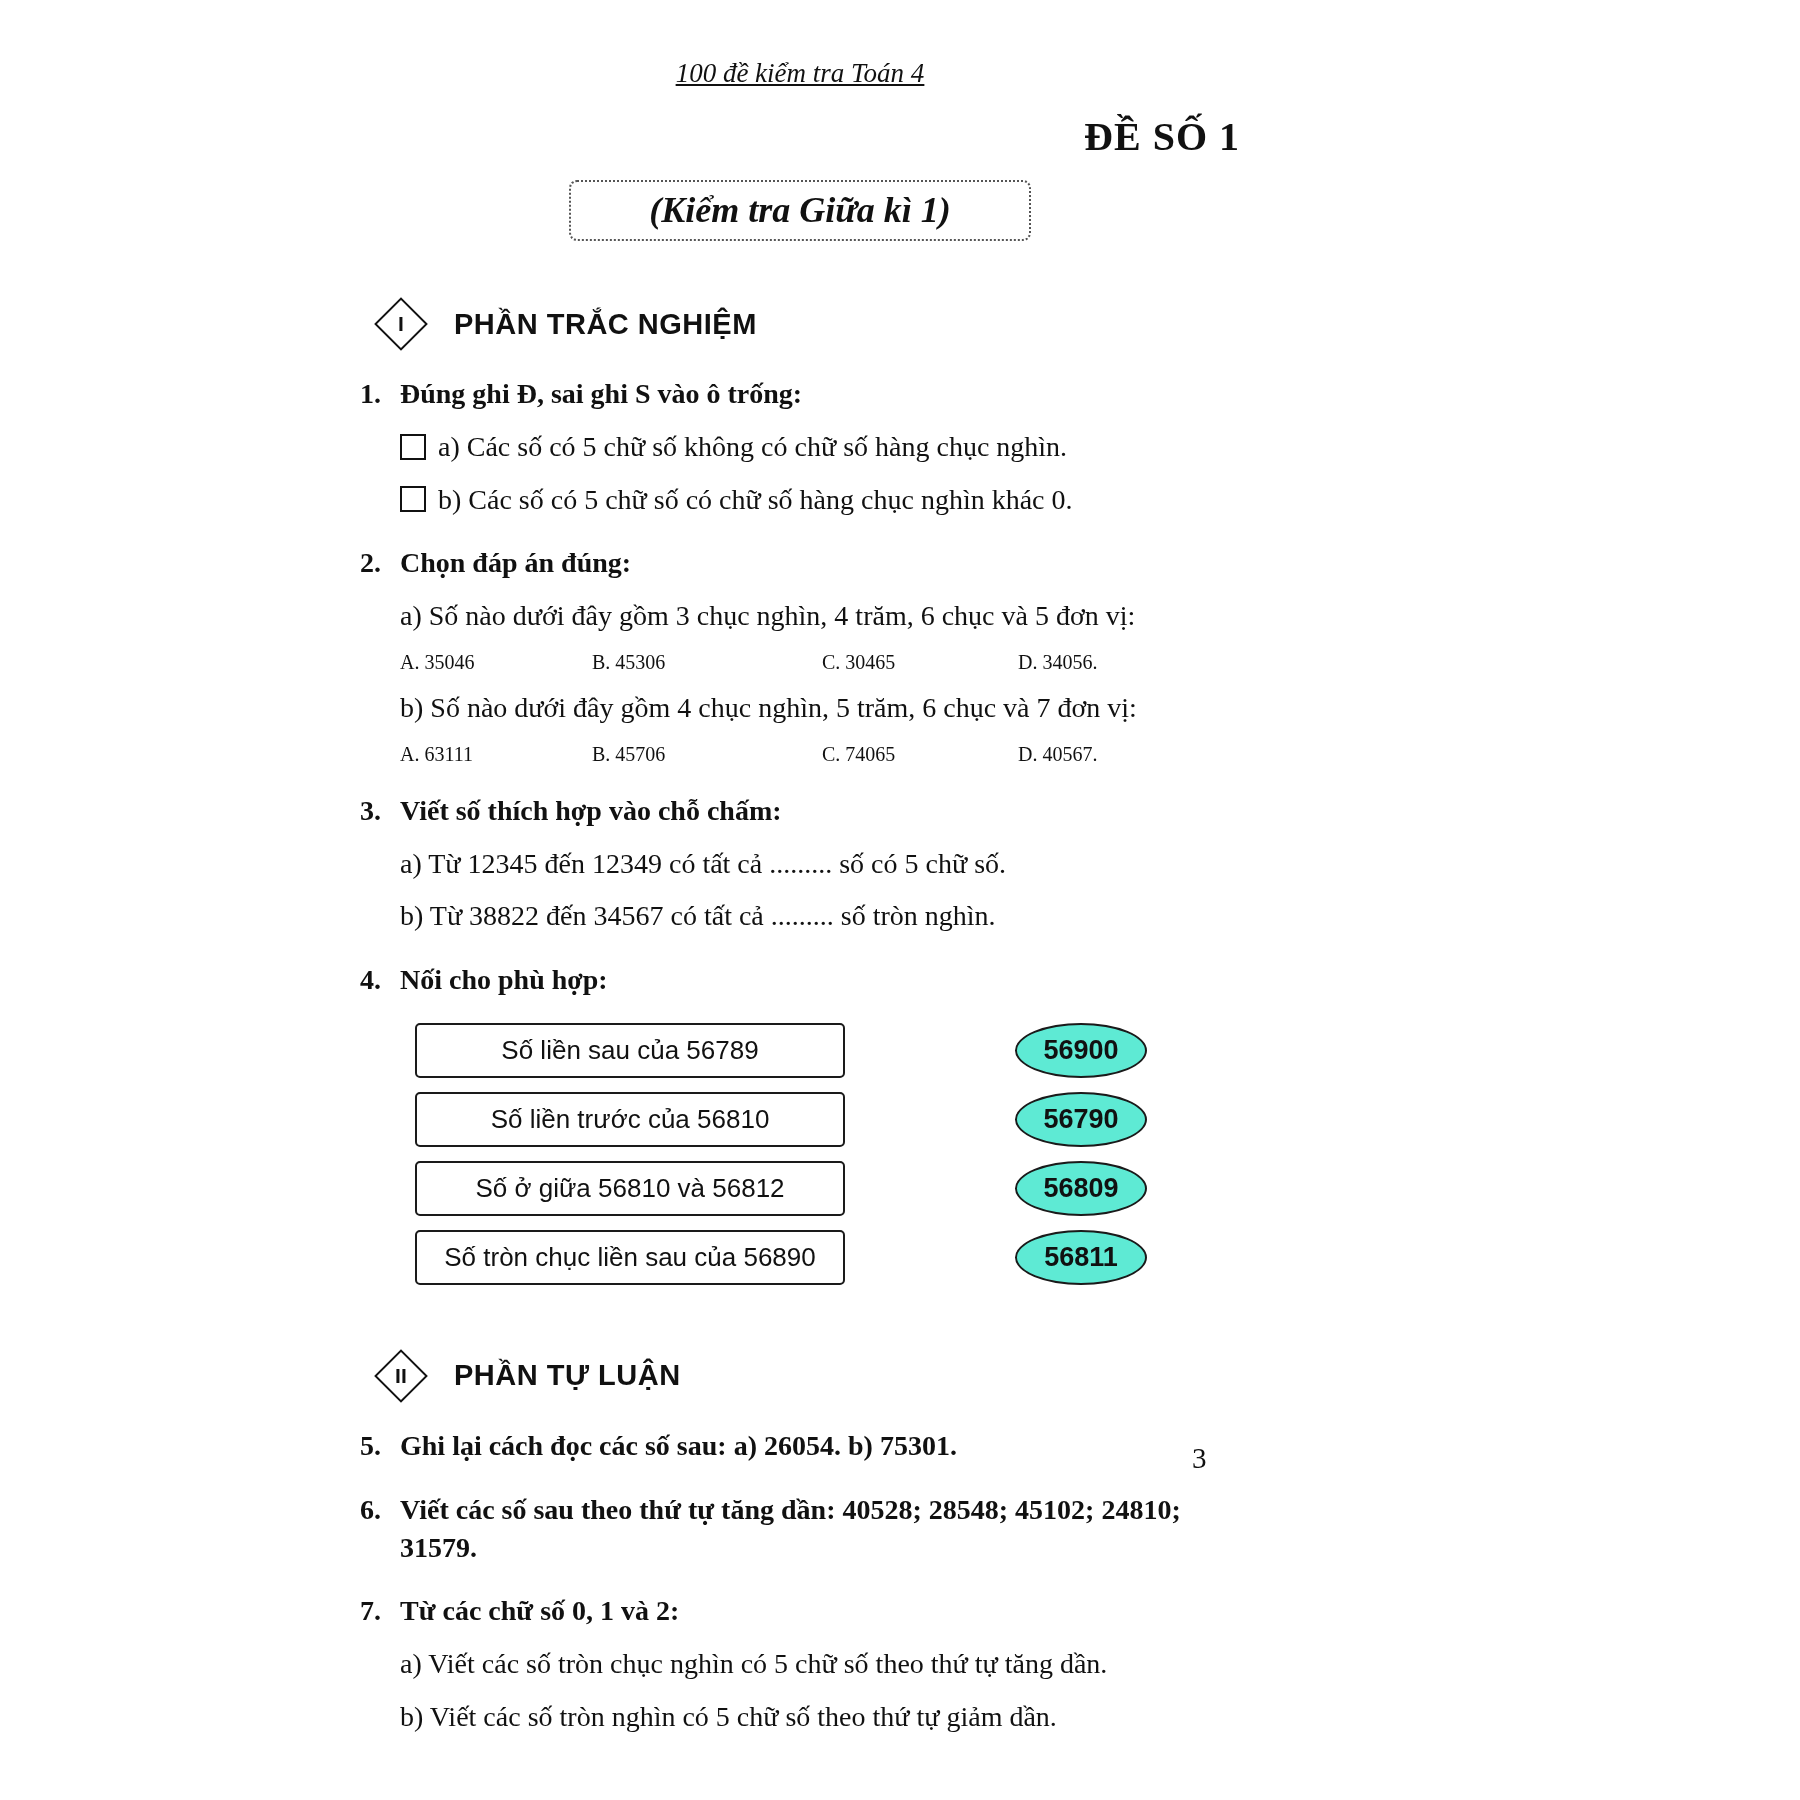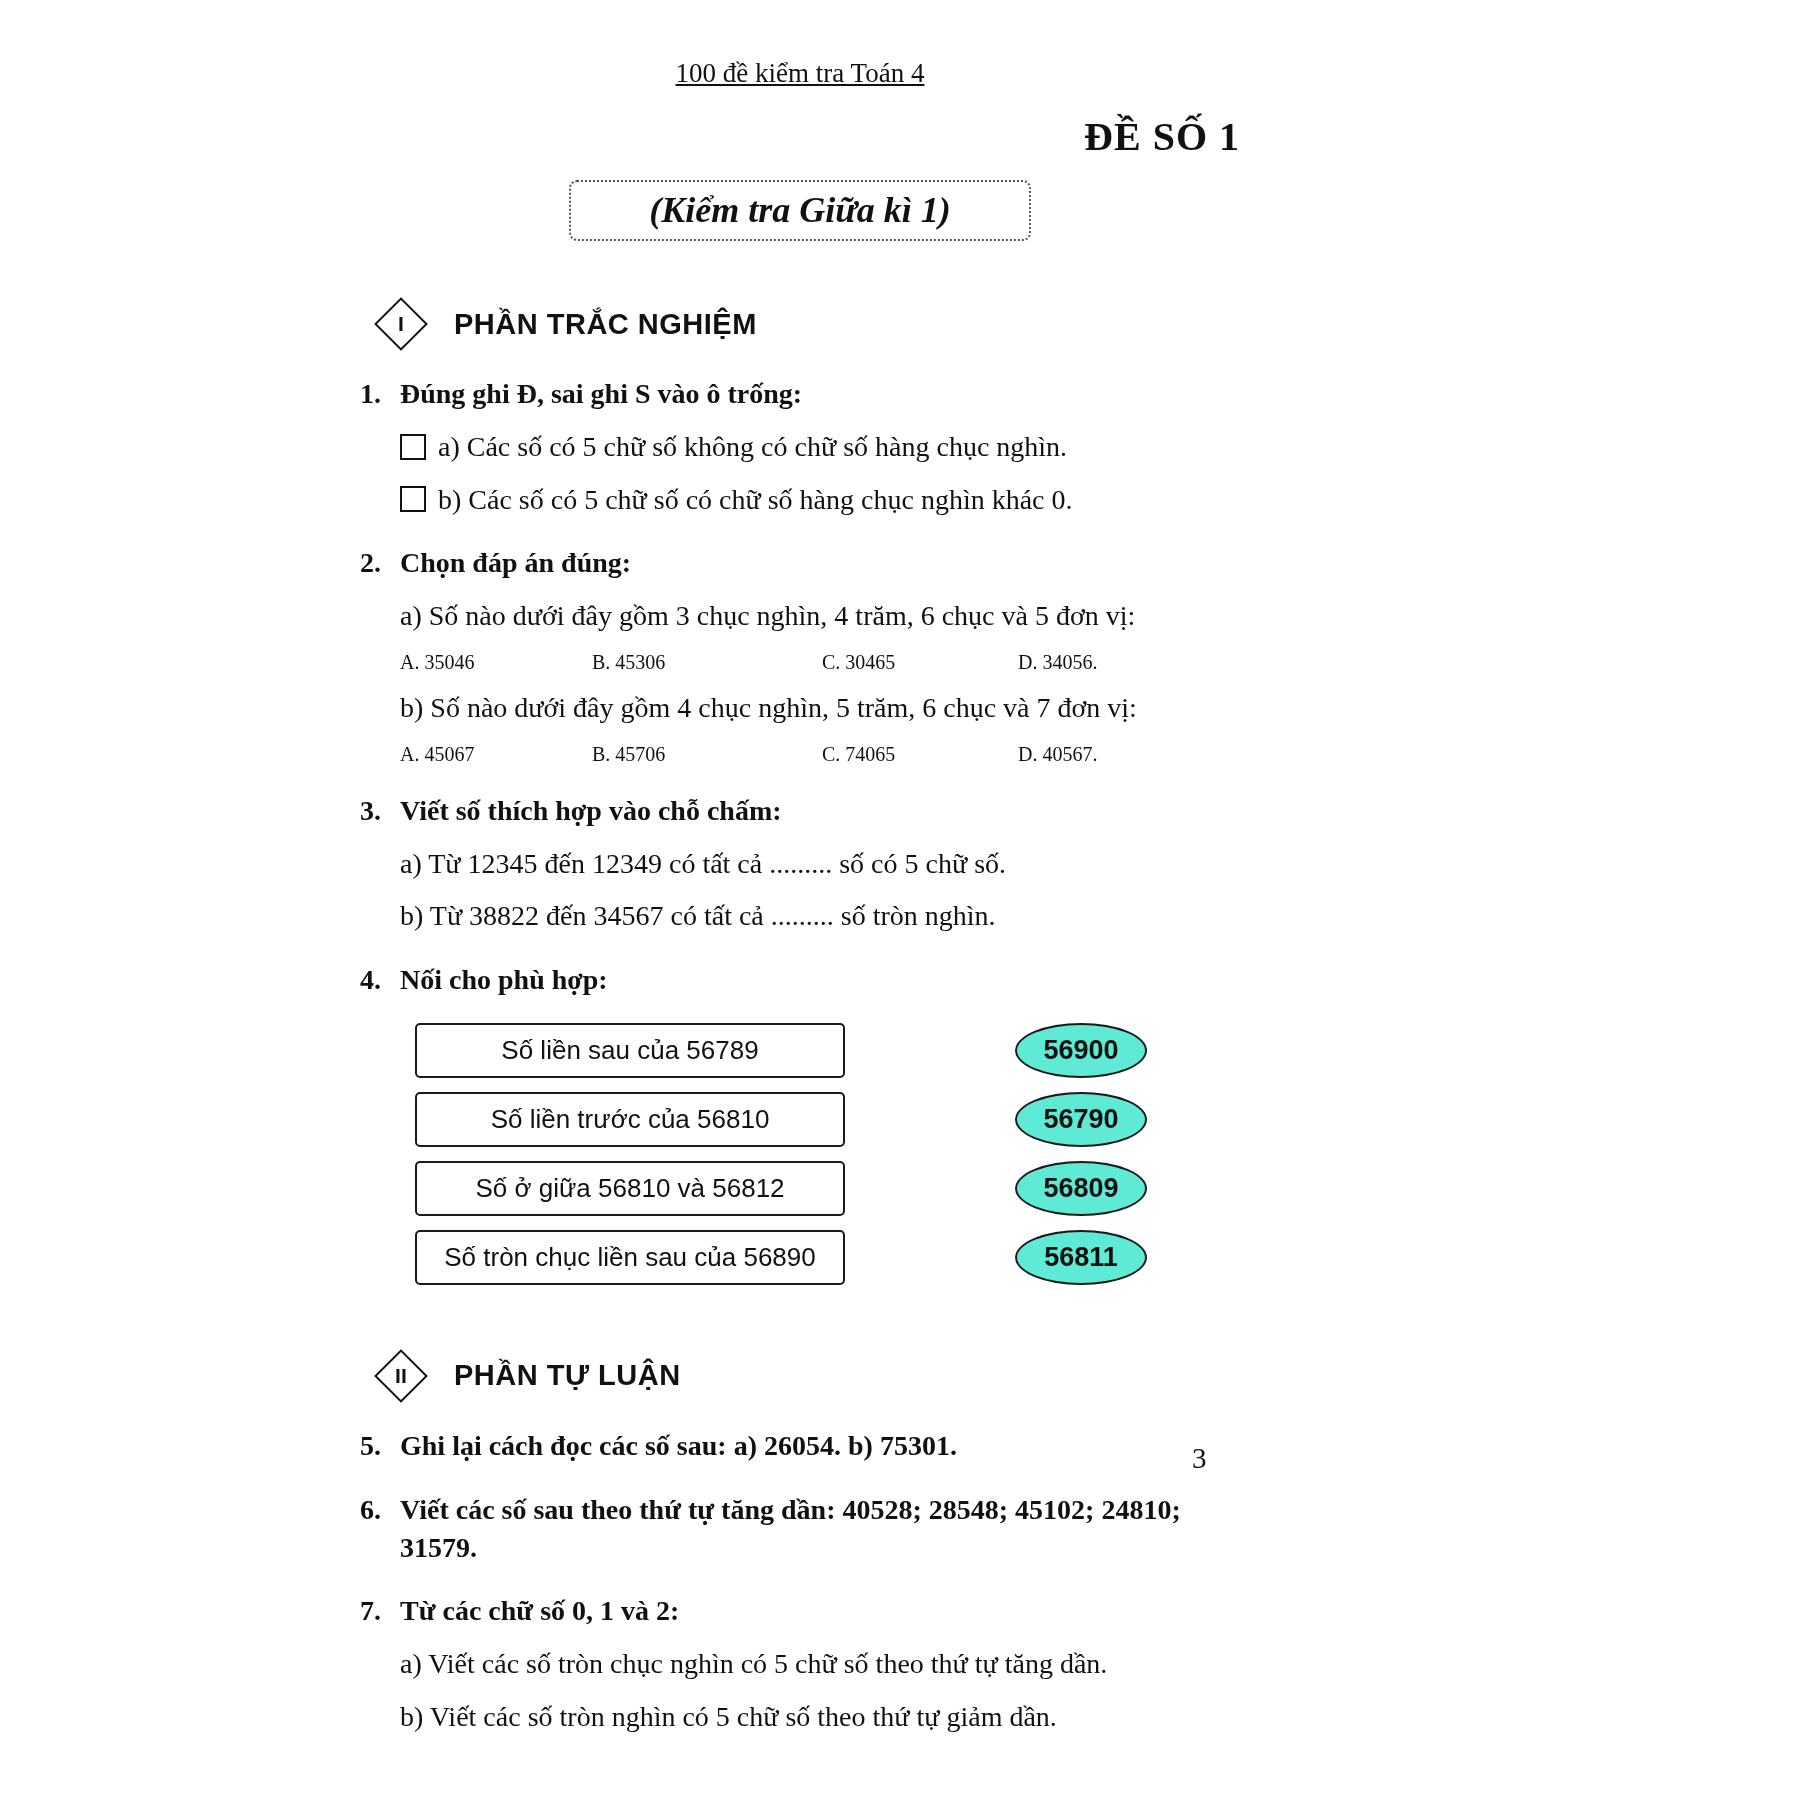--- a/index.html
+++ b/index.html
@@ -12,20 +12,21 @@
     color: #111;
     overflow: hidden;
   }
   .wrapper {
     margin-left: 360px;
     width: 880px;
     padding-top: 58px;
   }
   .doc-header {
     text-align: center;
+    font-style: italic;
     font-size: 27px;
     text-decoration: underline;
   }
   .doc-title {
     text-align: right;
     font-weight: bold;
     font-size: 40px;
     letter-spacing: 1px;
     margin-top: 24px;
   }
@@ -177,21 +178,21 @@
   </div>
   <div class="q-line">a) Số nào dưới đây gồm 3 chục nghìn, 4 trăm, 6 chục và 5 đơn vị:</div>
   <div class="options-row">
     <span class="opt0">A. 35046</span>
     <span class="opt1">B. 45306</span>
     <span class="opt2">C. 30465</span>
     <span class="opt3">D. 34056.</span>
   </div>
   <div class="q-line">b) Số nào dưới đây gồm 4 chục nghìn, 5 trăm, 6 chục và 7 đơn vị:</div>
   <div class="options-row">
-    <span class="opt0">A. 45067</span>
+    <span class="opt0">A. 63111</span>
     <span class="opt1">B. 45706</span>
     <span class="opt2">C. 74065</span>
     <span class="opt3">D. 40567.</span>
   </div>
 
   <div class="q-head">
     <span class="q-num">3.</span>
     <span>Viết số thích hợp vào chỗ chấm:</span>
   </div>
   <div class="q-line">a) Từ 12345 đến 12349 có tất cả ......... số có 5 chữ số.</div>

